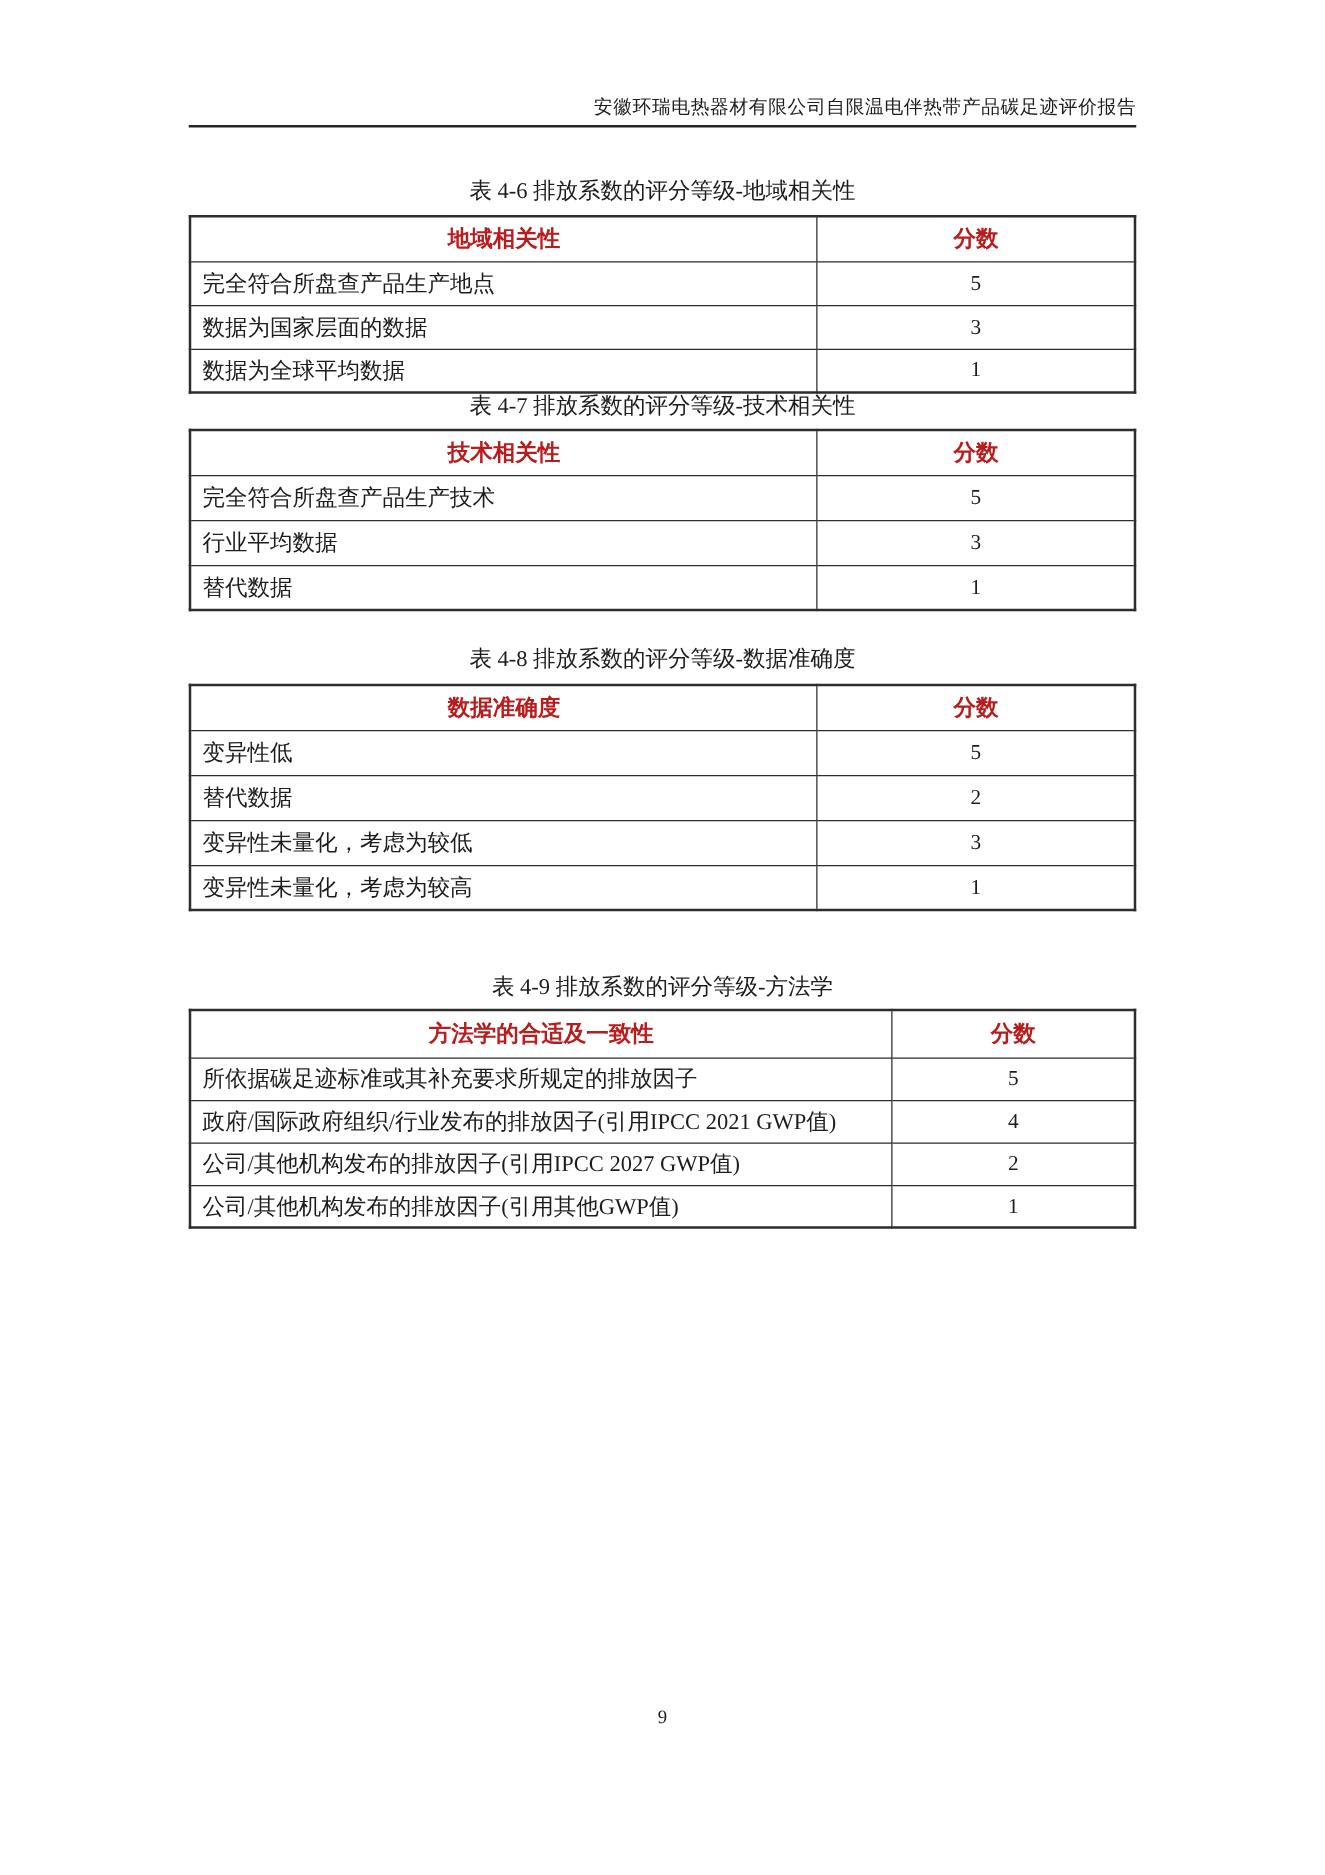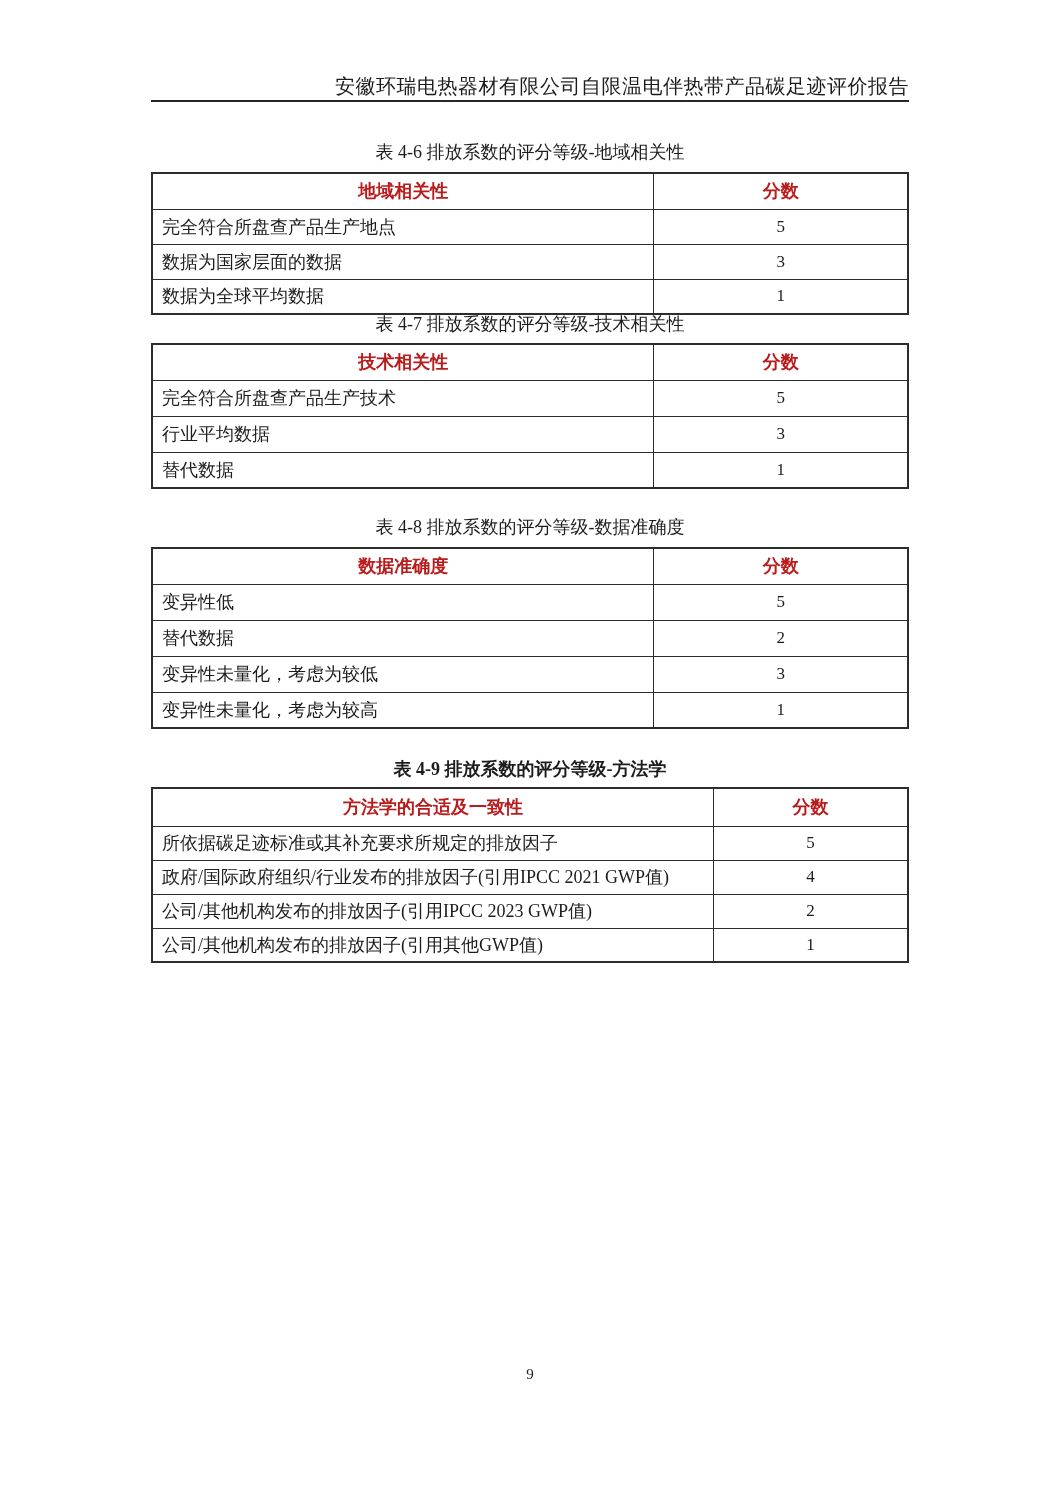--- a/index.html
+++ b/index.html
@@ -9,35 +9,35 @@
     position: relative;
     font-family: "Liberation Serif", "DejaVu Serif", serif;
     color: #1c1c1c;
     overflow: hidden;
   }
   .content { width: 758px; margin: 0 auto; }
   .doc-header {
     padding-top: 77px;
     padding-bottom: 5px;
     text-align: right;
-    font-size: 20px;
+    font-size: 15px;
     letter-spacing: 0.5px;
     border-bottom: 2px solid #262626;
     line-height: 18px;
   }
   .table-title {
     text-align: center;
     font-size: 18px;
     line-height: 18px;
     white-space: nowrap;
   }
   .title-46 { margin-top: 41px; margin-bottom: 11px; }
   .title-47 { margin-bottom: 10px; }
   .title-48 { margin-top: 29px; margin-bottom: 11px; }
-  .title-49 { margin-top: 31px; margin-bottom: 9px; font-weight: bold; }
+  .title-49 { margin-top: 51px; margin-bottom: 9px; }
   table {
     width: 100%;
     border-collapse: collapse;
     table-layout: fixed;
     border: 2px solid #2d2d2d;
   }
   th, td { border: 1.5px solid #2d2d2d; vertical-align: middle; }
   th {
     font-weight: bold;
     text-align: center;
@@ -184,21 +184,21 @@
     <tbody>
       <tr>
         <td class="label-cell">所依据碳足迹标准或其补充要求所规定的排放因子</td>
         <td class="score-cell">5</td>
       </tr>
       <tr>
         <td class="label-cell">政府/国际政府组织/行业发布的排放因子(引用IPCC 2021 GWP值)</td>
         <td class="score-cell">4</td>
       </tr>
       <tr>
-        <td class="label-cell">公司/其他机构发布的排放因子(引用IPCC 2023 GWP值)</td>
+        <td class="label-cell">公司/其他机构发布的排放因子(引用IPCC 2027 GWP值)</td>
         <td class="score-cell">2</td>
       </tr>
       <tr>
         <td class="label-cell">公司/其他机构发布的排放因子(引用其他GWP值)</td>
         <td class="score-cell">1</td>
       </tr>
     </tbody>
   </table>
 
 </div>

